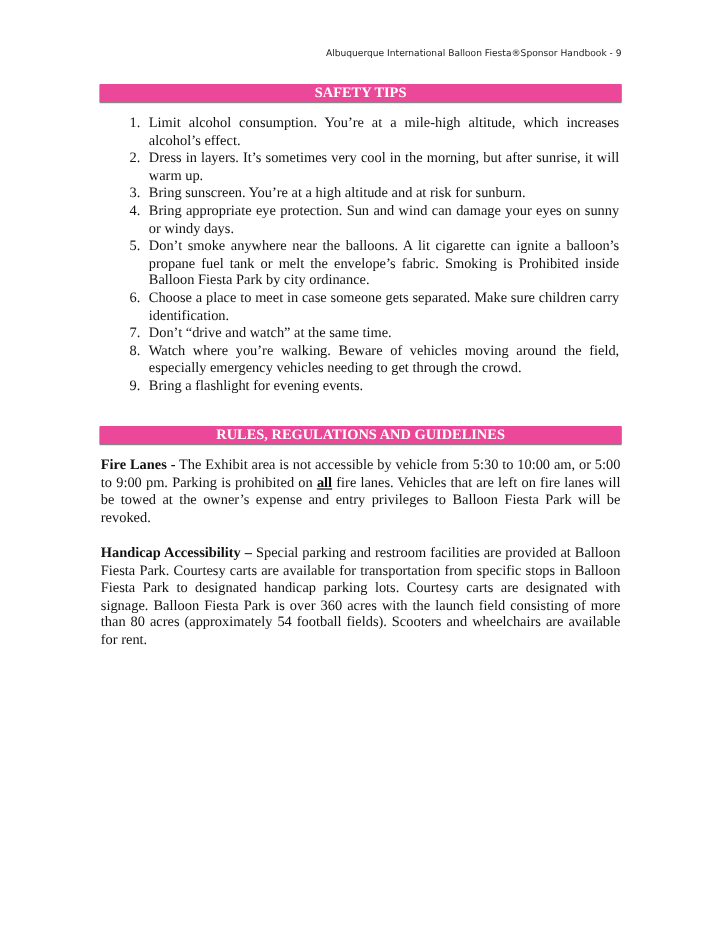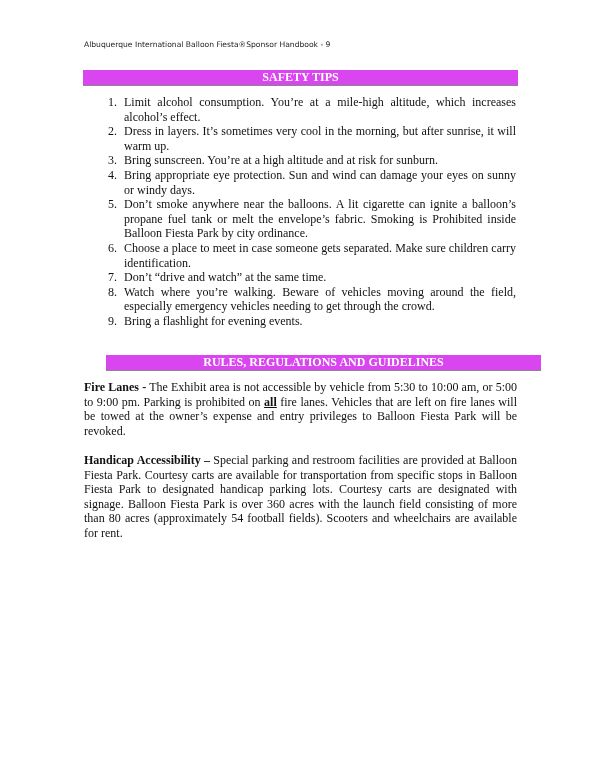--- a/index.html
+++ b/index.html
@@ -13,42 +13,42 @@
       position: relative;
       overflow: hidden;
       color: #111111;
     }
     .page-header {
       position: absolute;
       top: 40px;
       left: 84px;
       width: 434px;
       display: flex;
-      justify-content: flex-start;
+      justify-content: flex-end;
       font-family: "DejaVu Sans", sans-serif;
       font-size: 7.6px;
       color: #222;
       letter-spacing: 0;
     }
     .section-bar {
       position: absolute;
       left: 83px;
       width: 435px;
       height: 15px;
-      background: #d946ef;
+      background: #ec4899;
       color: #fff;
       font-family: "Liberation Serif", serif;
       font-weight: bold;
       font-size: 12px;
       line-height: 15px;
       text-align: center;
       box-shadow: 0 1px 0 #888;
     }
     .bar-safety { top: 70px; }
-    .bar-rules { top: 355px; margin-left: 23px; }
+    .bar-rules { top: 355px; }
 
     .tips-list {
       position: absolute;
       top: 95px;
       left: 84px;
       width: 432px;
       margin: 0;
       padding: 0;
       list-style: none;
       font-family: "Liberation Serif", serif;

